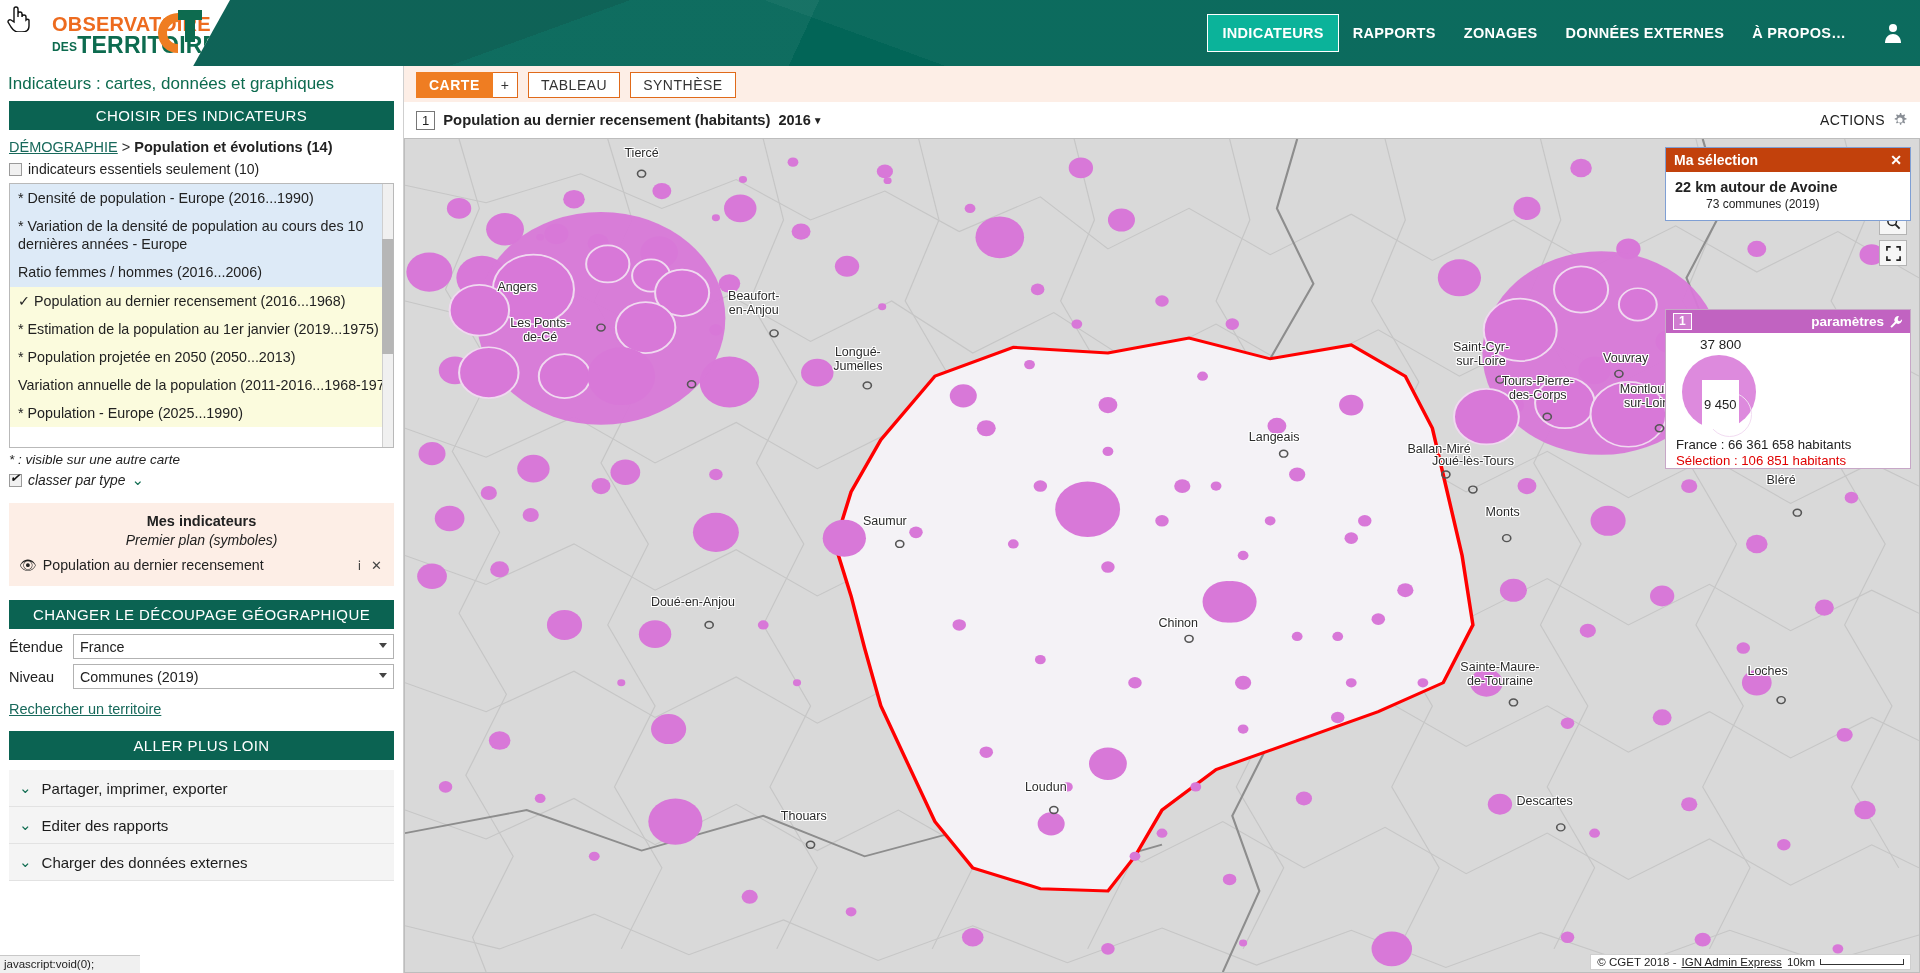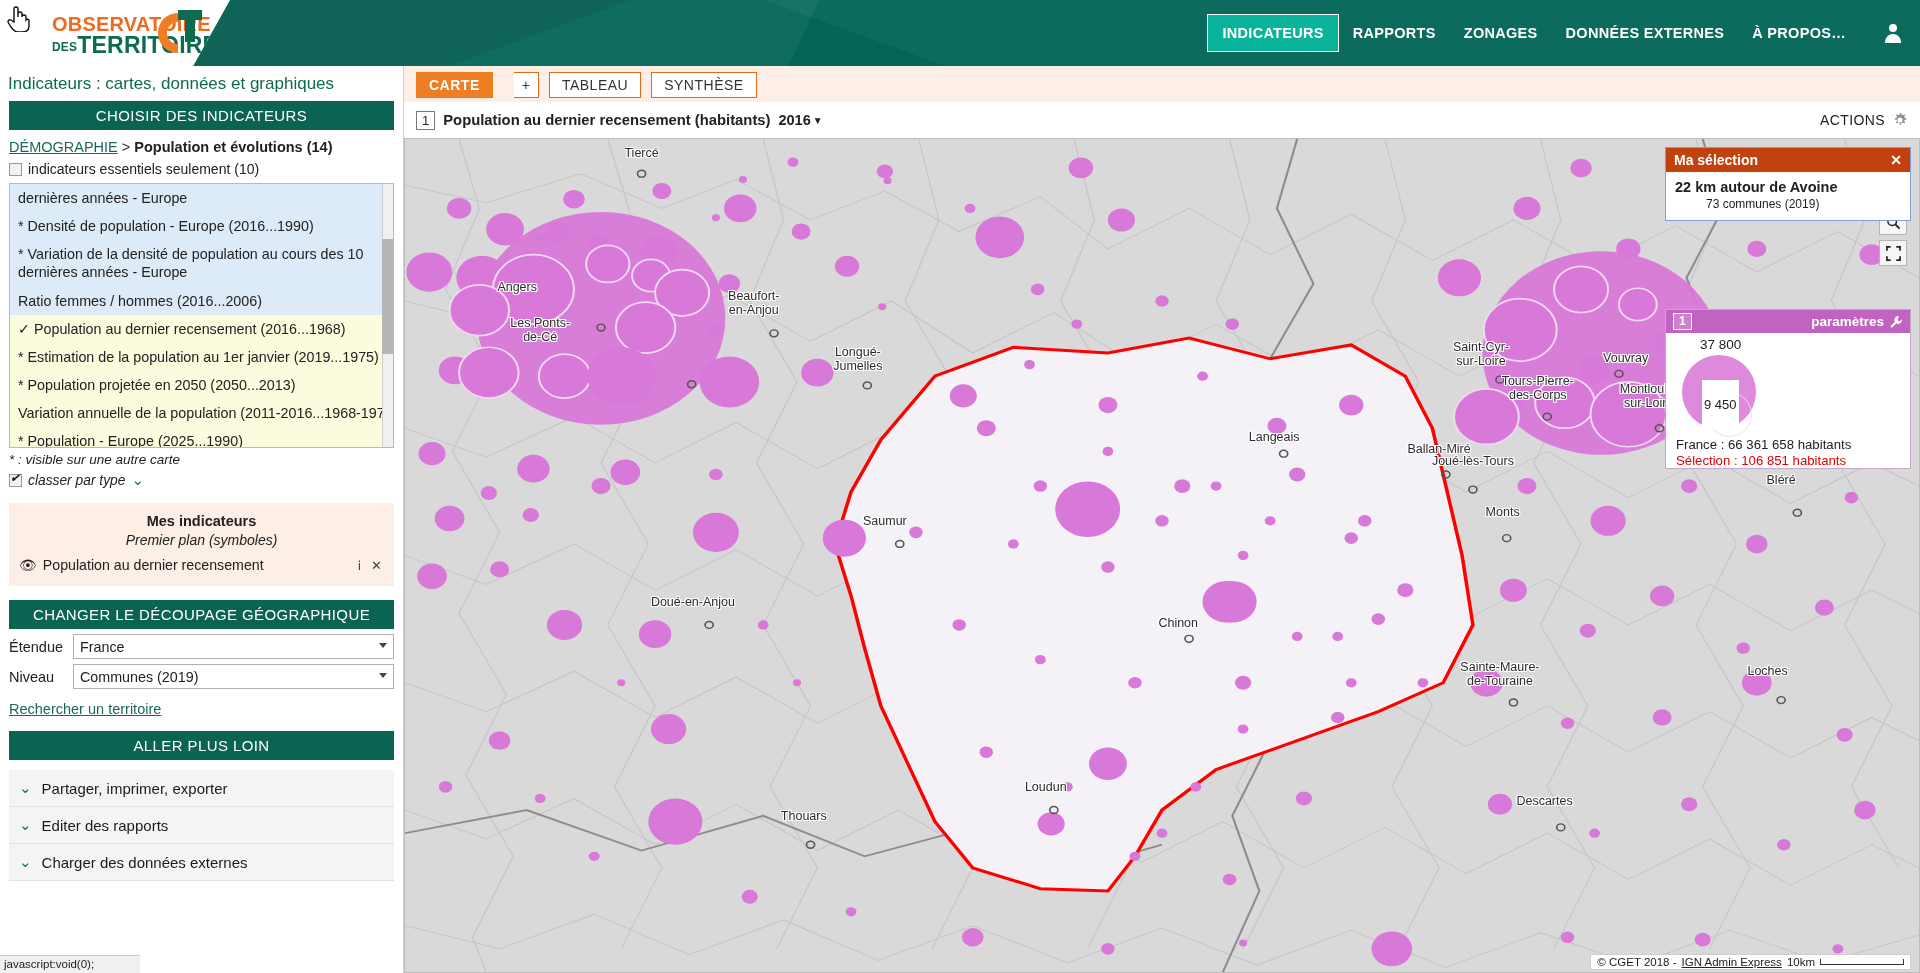--- a/index.html
+++ b/index.html
@@ -167,21 +167,21 @@
   #tabbar{
     position:absolute; left:0; top:0; right:0; height:36px;
     background:#fdeee6; padding:6px 0 0 12px;
     display:flex; align-items:flex-start; gap:10px;
   }
   .tab{
     border:1px solid #e06a1a; background:#fff; color:#333;
     font-size:14px; letter-spacing:.5px; padding:4px 12px 4px 12px; cursor:pointer;
   }
   .tab.active{ background:#ef7d22; color:#fff; font-weight:bold; border-color:#ef7d22;}
-  .tabgroup{ display:flex;gap:21px; }
+  .tabgroup{ display:flex; }
   .tabplus{
     border:1px solid #e06a1a; border-left:none; background:#fff; color:#333;
     font-size:14px; padding:4px 8px;
   }
   #indbar{
     position:absolute; left:0; top:36px; right:0; height:36px;
     background:#fff; display:flex; align-items:center; padding:0 12px;
   }
   .numbox{
     border:1px solid #777; font-size:13px; padding:0 5px; margin-right:8px;
@@ -310,21 +310,20 @@
     <span class="cur">Population et évolutions (14)</span>
   </div>
 
   <div class="chk-row">
     <span class="chk"></span>
     <span>indicateurs essentiels seulement (10)</span>
   </div>
 
   <div id="indic-list">
     <div class="ind-group ind-blue">
-      <div class="ind-item">dernières années - Europe</div>
       <div class="ind-item">* Densité de population - Europe (2016...1990)</div>
       <div class="ind-item wrap">* Variation de la densité de population au cours des 10 dernières années - Europe</div>
       <div class="ind-item">Ratio femmes / hommes (2016...2006)</div>
     </div>
     <div class="ind-group ind-yellow">
       <div class="ind-item sel">✓ Population au dernier recensement (2016...1968)</div>
       <div class="ind-item">* Estimation de la population au 1er janvier (2019...1975)</div>
       <div class="ind-item">* Population projetée en 2050 (2050...2013)</div>
       <div class="ind-item">Variation annuelle de la population (2011-2016...1968-1975)</div>
       <div class="ind-item">* Population - Europe (2025...1990)</div>

